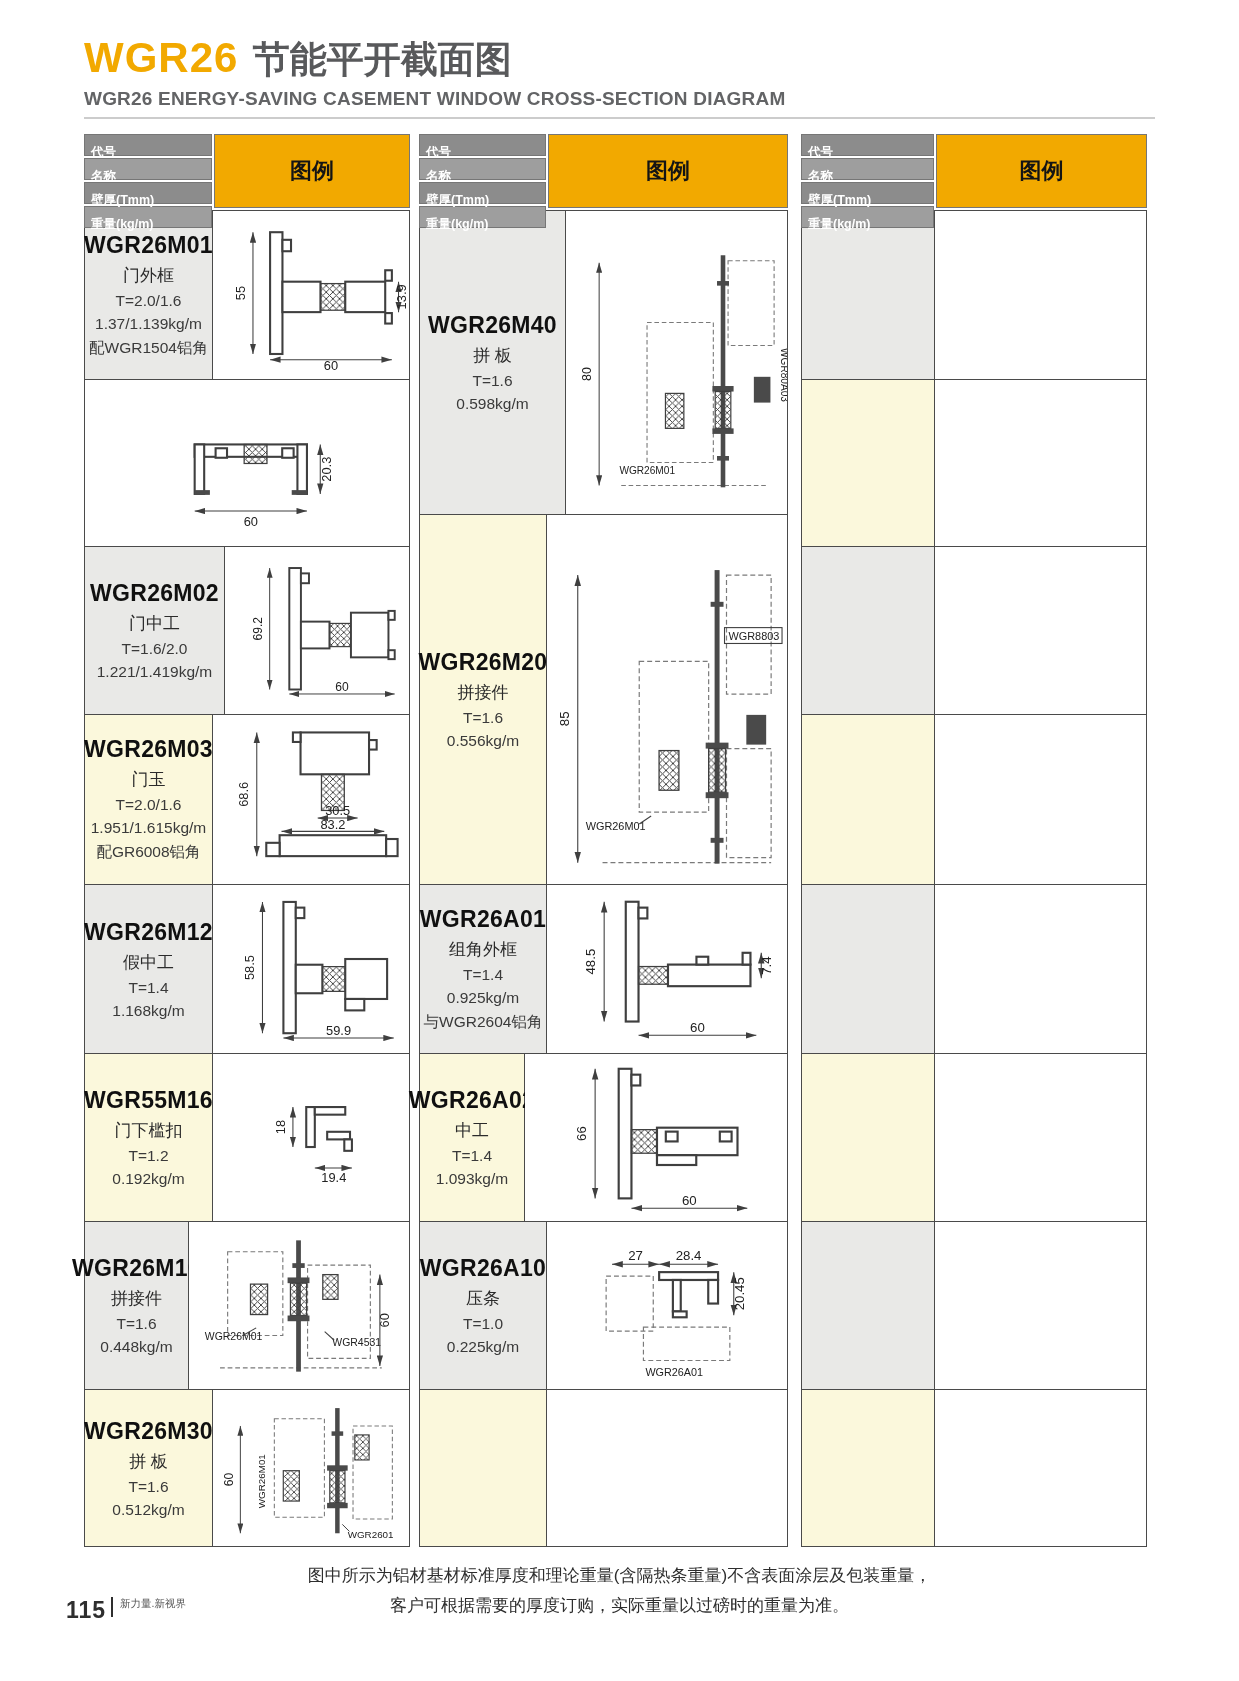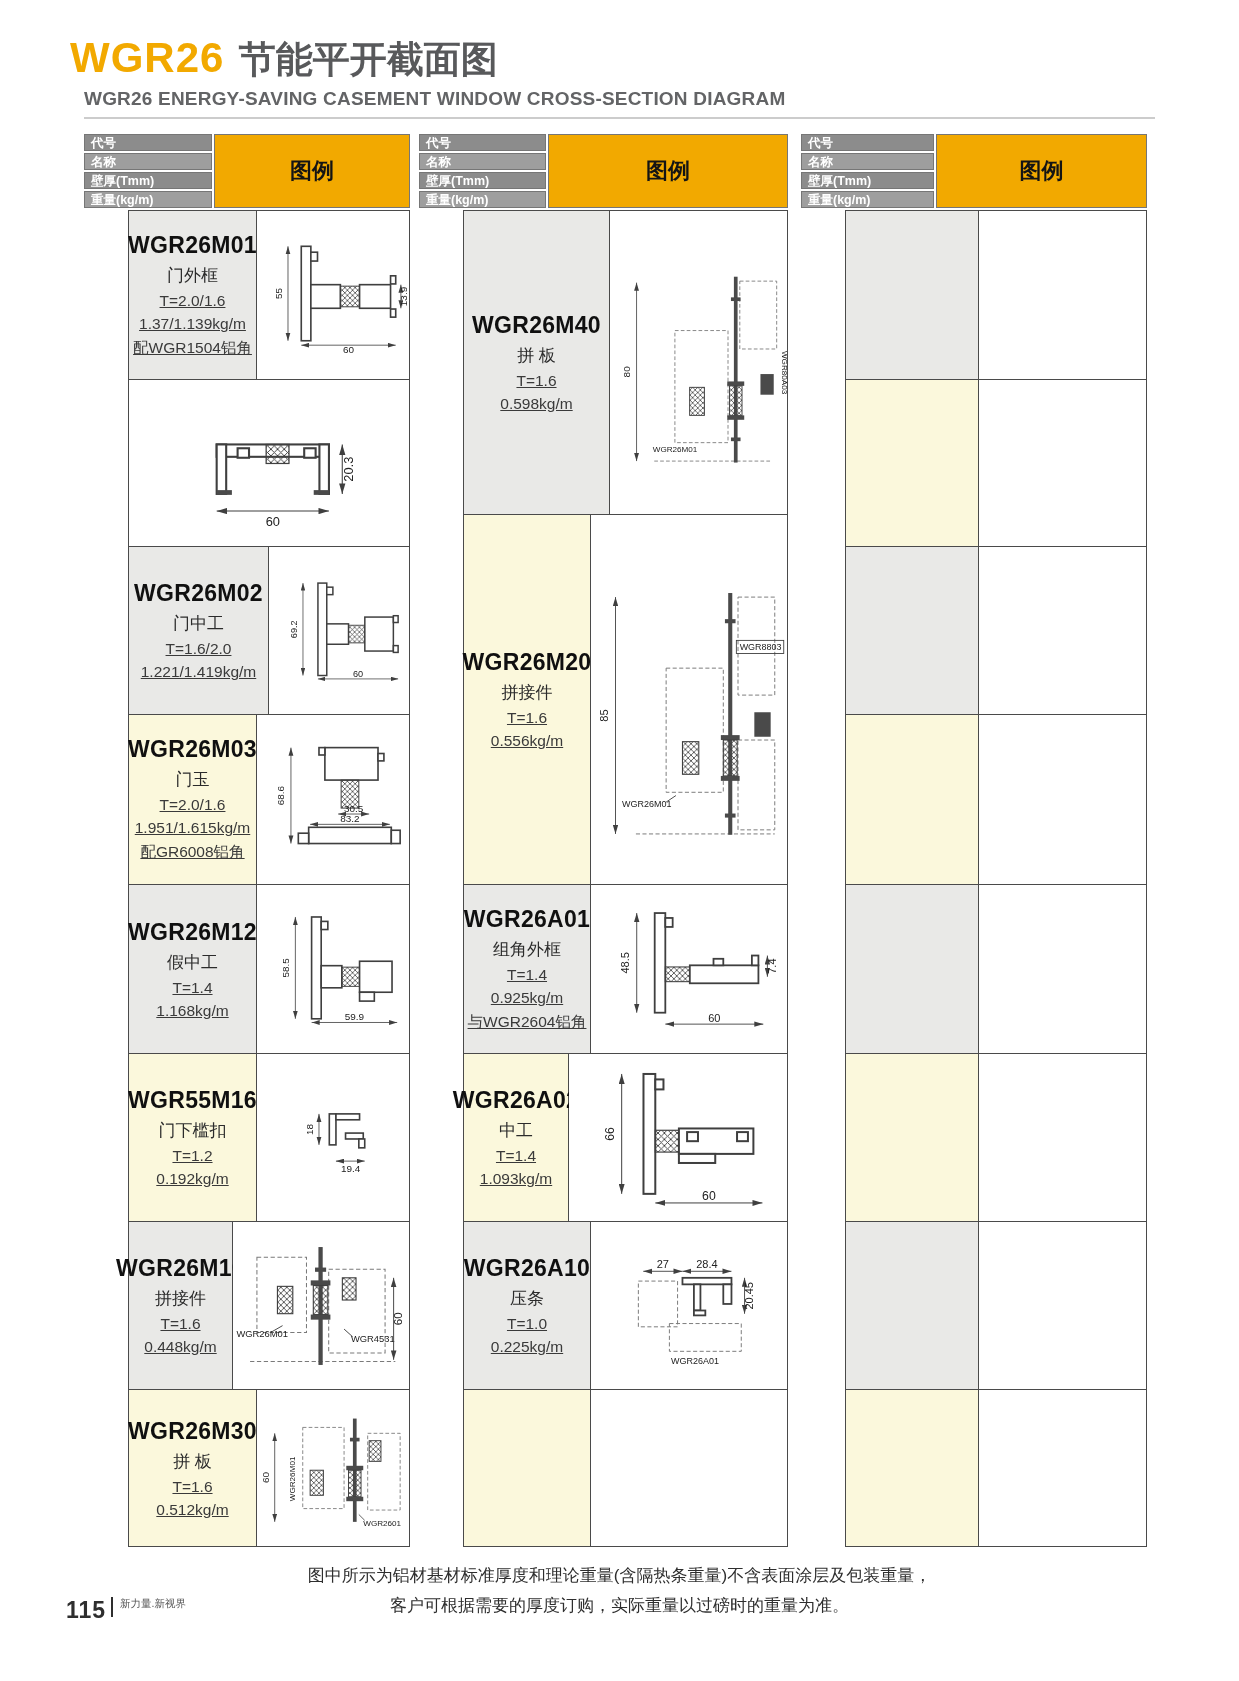--- a/index.html
+++ b/index.html
@@ -1,40 +1,40 @@
 <!DOCTYPE html>
 <html><head>
 <meta charset="utf-8">
 <style>
   html,body{margin:0;padding:0;background:#fff;}
   .page{position:relative;width:1239px;height:1681px;background:#fff;overflow:hidden;
         font-family:"Liberation Sans","DejaVu Sans",sans-serif;}
   
-  .title{position:absolute;left:70px;top:34px;white-space:nowrap;}
+  .title{position:absolute;left:84px;top:34px;white-space:nowrap;}
   .title .tcode{color:#F2A900;font-size:42px;font-weight:bold;letter-spacing:1px;}
   .title .tcn{color:#58595b;font-size:37px;font-weight:bold;margin-left:10px;}
   .subtitle{position:absolute;left:84px;top:88px;font-size:19px;color:#636466;font-weight:bold;letter-spacing:0.2px;}
   .rule{position:absolute;left:84px;top:117px;width:1071px;height:2px;background:#cccccc;}
   
   .tbl{position:absolute;top:134px;}
   .thead{position:relative;height:76px;}
   .hbar{box-sizing:border-box;height:17px;margin-bottom:2px;color:#fff;font-size:12.5px;font-weight:bold;
-        line-height:14px;padding:1px 6px;border:1px solid #767676;}
+        line-height:14px;padding:10px 6px;border:1px solid #767676;}
   .hb1{background:#8c8c8c}.hb2{background:#9e9e9e}
   .legend{position:absolute;top:0;display:flex;align-items:center;justify-content:center;height:74px;
         background:#F2A900;color:#141414;font-size:22px;font-weight:bold;border:1px solid #767676;box-sizing:border-box;}
-  .tbody{border:1.5px solid #4a4a4a;margin-left:44px;}
+  .tbody{border:1.5px solid #4a4a4a;}
   .row{display:flex;box-sizing:border-box;}
   .row + .row{border-top:1.5px solid #4a4a4a;}
   .lbl{box-sizing:border-box;border-right:1.5px solid #4a4a4a;display:flex;flex-direction:column;
        align-items:center;justify-content:center;text-align:center;padding:4px 2px;}
   .bg-g{background:#E9E9E7}.bg-c{background:#FBF8DC}
   .code{font-size:23px;font-weight:bold;color:#101010;letter-spacing:0.3px;}
   .nm{font-size:17px;color:#2b2b2b;margin-top:5px;}
-  .ln{font-size:15.5px;color:#3a3a3a;margin-top:5px;text-decoration:underline;}
+  .ln{font-size:15.5px;color:#3a3a3a;margin-top:5px;}
   .dia{flex:1;background:#fff;display:flex;align-items:center;justify-content:center;overflow:hidden;}
   
   .pf{fill:#fff;stroke:#3f3f3f;stroke-width:2.2;}
   .hb{fill:url(#xh);stroke:#3f3f3f;stroke-width:1.3;}
   .dk{fill:#4a4a4a;stroke:none;}
   .dl{stroke:#3f3f3f;stroke-width:1.1;fill:none;}
   .ds{fill:none;stroke:#7a7a7a;stroke-width:1.2;stroke-dasharray:5 3;}
   .dt{font-family:"Liberation Sans","DejaVu Sans",sans-serif;font-size:13.5px;fill:#222;}
   .lt{font-family:"Liberation Sans","DejaVu Sans",sans-serif;font-size:11px;fill:#222;}
   

